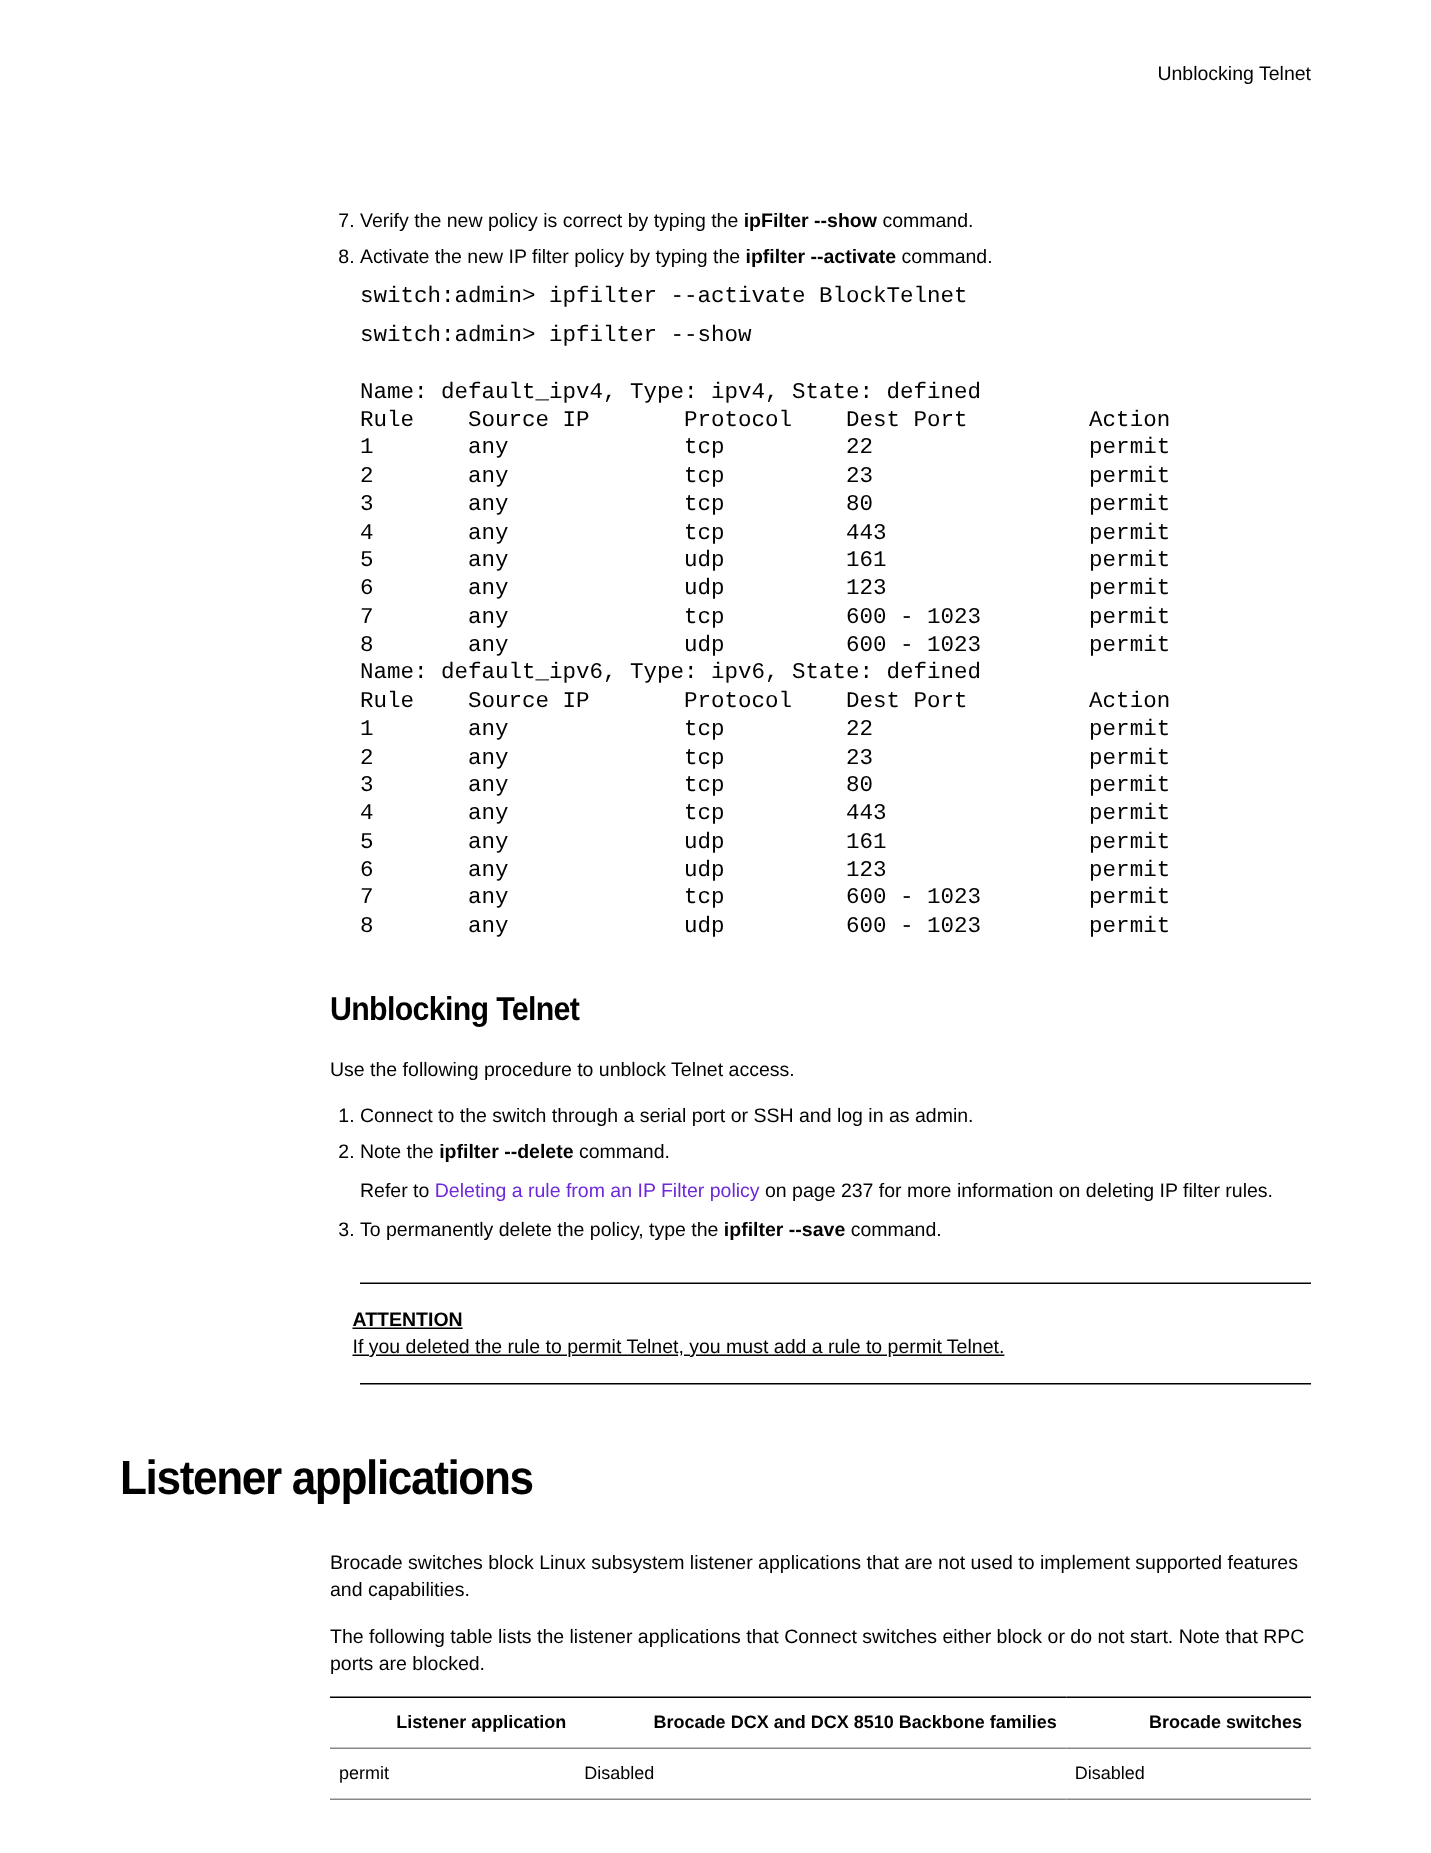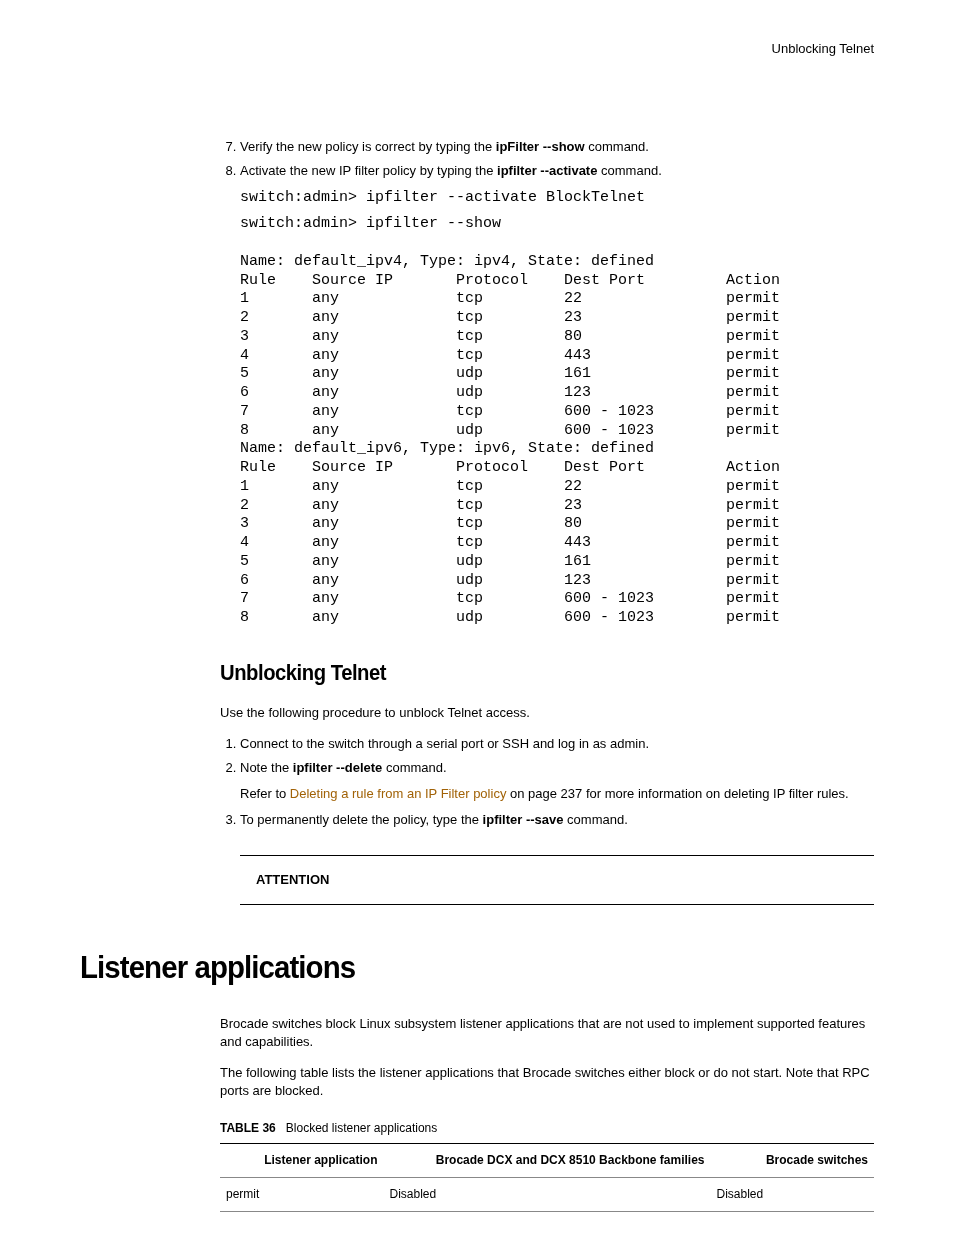--- a/index.html
+++ b/index.html
@@ -49,33 +49,34 @@
   }
   h1.main {
     font-family: Arial, Helvetica, sans-serif;
     font-size: 32px;
     font-weight: bold;
     letter-spacing: -1px;
     margin: 40px 0 25px 0;
     transform: scaleX(0.92);
     transform-origin: left;
   }
-  .link { color: #a16207; }
+  .link { color: #6d28d9; }
   hr.attn-top {
     border: none;
     border-top: 1px solid #000;
     margin: 25px 0 15px 20px;
   }
   hr.attn-bottom {
     border: none;
     border-top: 1px solid #000;
     margin: 15px 0 25px 20px;
   }
   .attn-block {
-    margin-left: 36px;
+    margin-left: 15px;
+    text-decoration: underline;
   }
   .table-caption {
     font-size: 12px;
     margin: 20px 0 6px 0;
   }
   table.listener {
     width: 100%;
     border-collapse: collapse;
     font-size: 12px;
   }
@@ -150,35 +151,32 @@
       </div>
     </li>
     <li>
       <span>To permanently delete the policy, type the </span><span class="bold">ipfilter --save</span><span> command.</span>
     </li>
   </ol>
 
   <hr class="attn-top">
   <div class="attn-block">
     <div class="bold">ATTENTION</div>
+    <div>If you deleted the rule to permit Telnet, you must add a rule to permit Telnet.</div>
   </div>
   <hr class="attn-bottom">
 
 </div>
 
 <h1 class="main">Listener applications</h1>
 
 <div class="content">
   <p>Brocade switches block Linux subsystem listener applications that are not used to implement supported features and capabilities.</p>
-  <p>The following table lists the listener applications that Brocade switches either block or do not start. Note that RPC ports are blocked.</p>
-
-  <div class="table-caption">
-    <span class="bold">TABLE 36</span>
-    &nbsp;&nbsp;<span>Blocked listener applications</span>
-  </div>
+  <p>The following table lists the listener applications that Connect switches either block or do not start. Note that RPC ports are blocked.</p>
+
 
   <table class="listener">
     <thead>
       <tr>
         <th style="width:25%">Listener application</th>
         <th style="width:50%">Brocade DCX and DCX 8510 Backbone families</th>
         <th style="width:25%">Brocade switches</th>
       </tr>
     </thead>
     <tbody>

